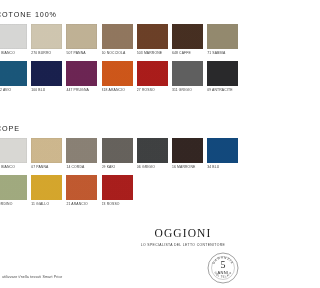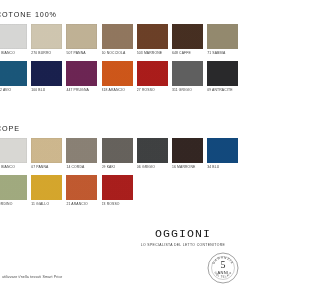--- a/index.html
+++ b/index.html
@@ -110,21 +110,21 @@
 
   
   .brand {
     position: absolute;
     right: 4px;
     top: 228px;
     width: 120px;
     text-align: center;
   }
   .brand-name {
-    font-family: Liberation Mono, monospace;
+    font-family: Liberation Serif, serif;
     font-size: 11.5px;
     letter-spacing: 1.1px;
     color: #1a1a1a;
     line-height: 1;
   }
   .brand-tagline {
     font-size: 3.4px;
     letter-spacing: 0.35px;
     color: #3d3d3d;
     margin-top: 3.4px;

